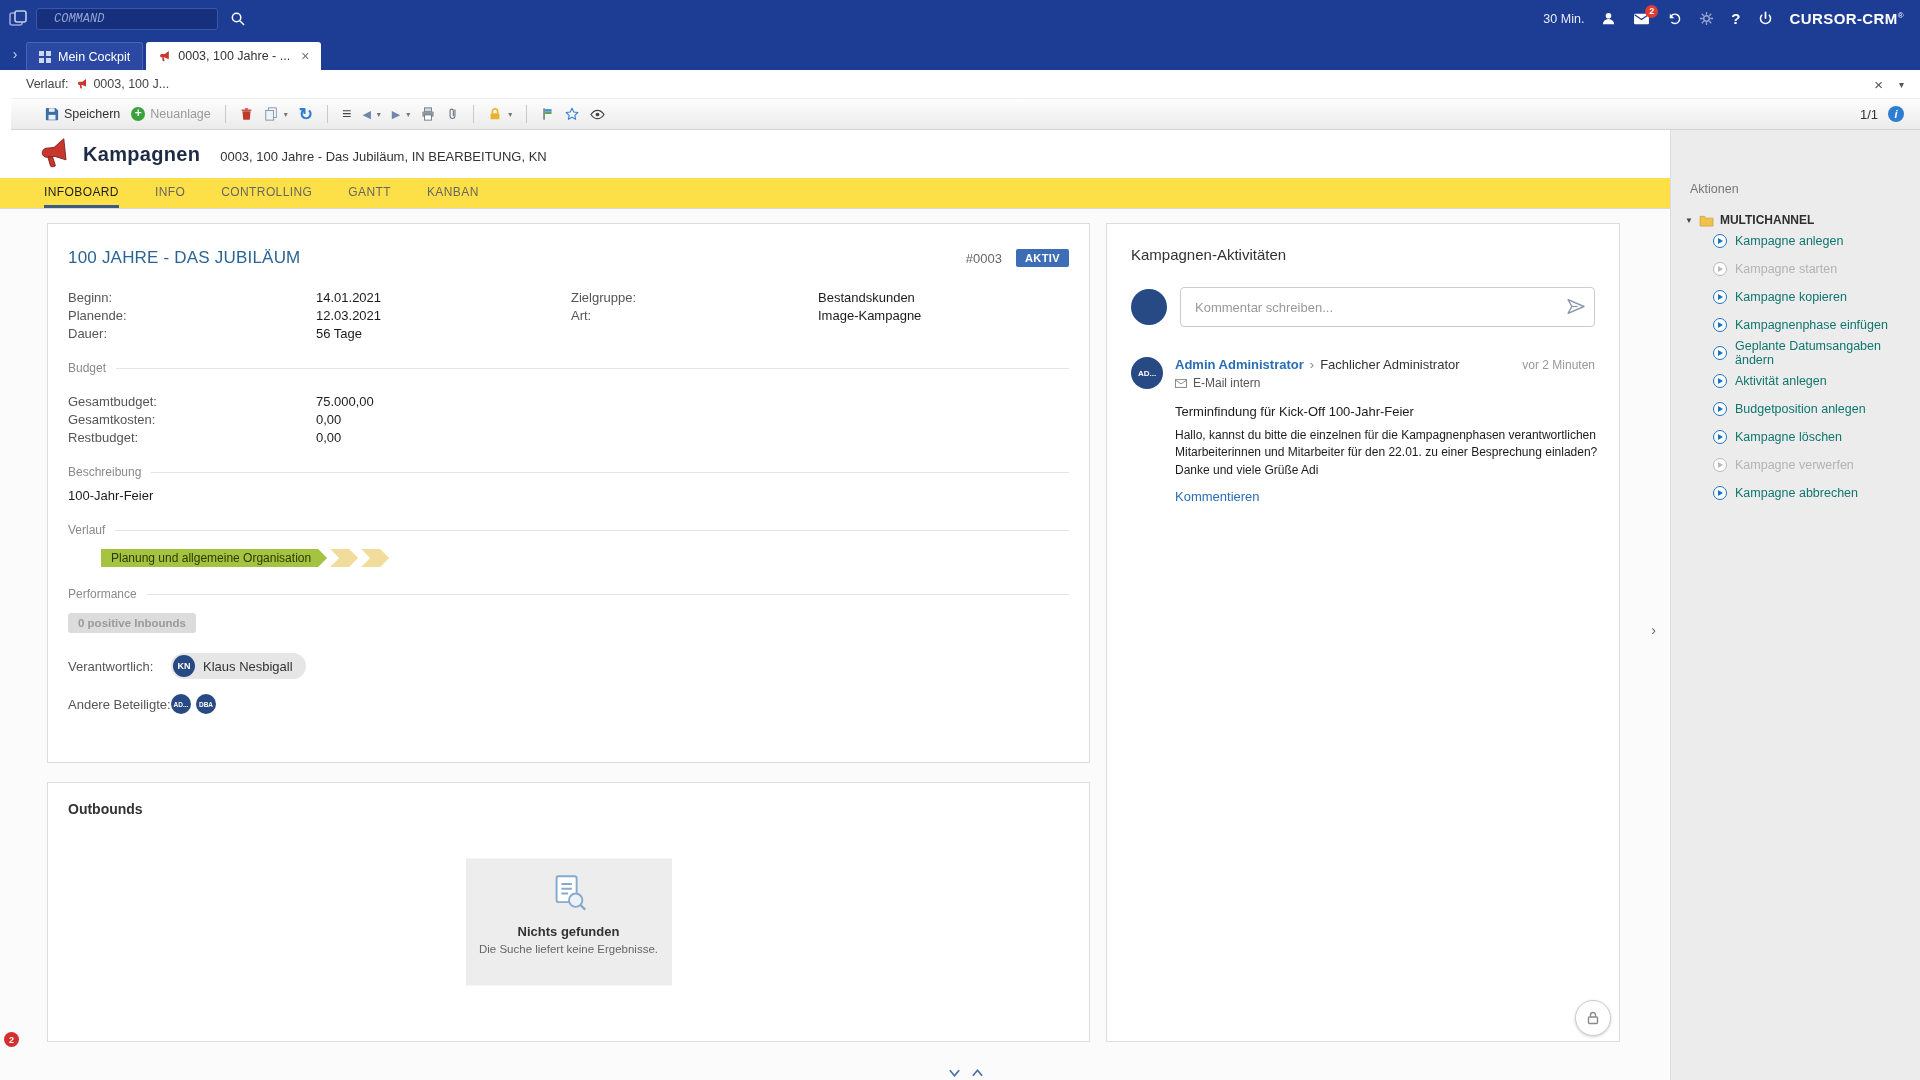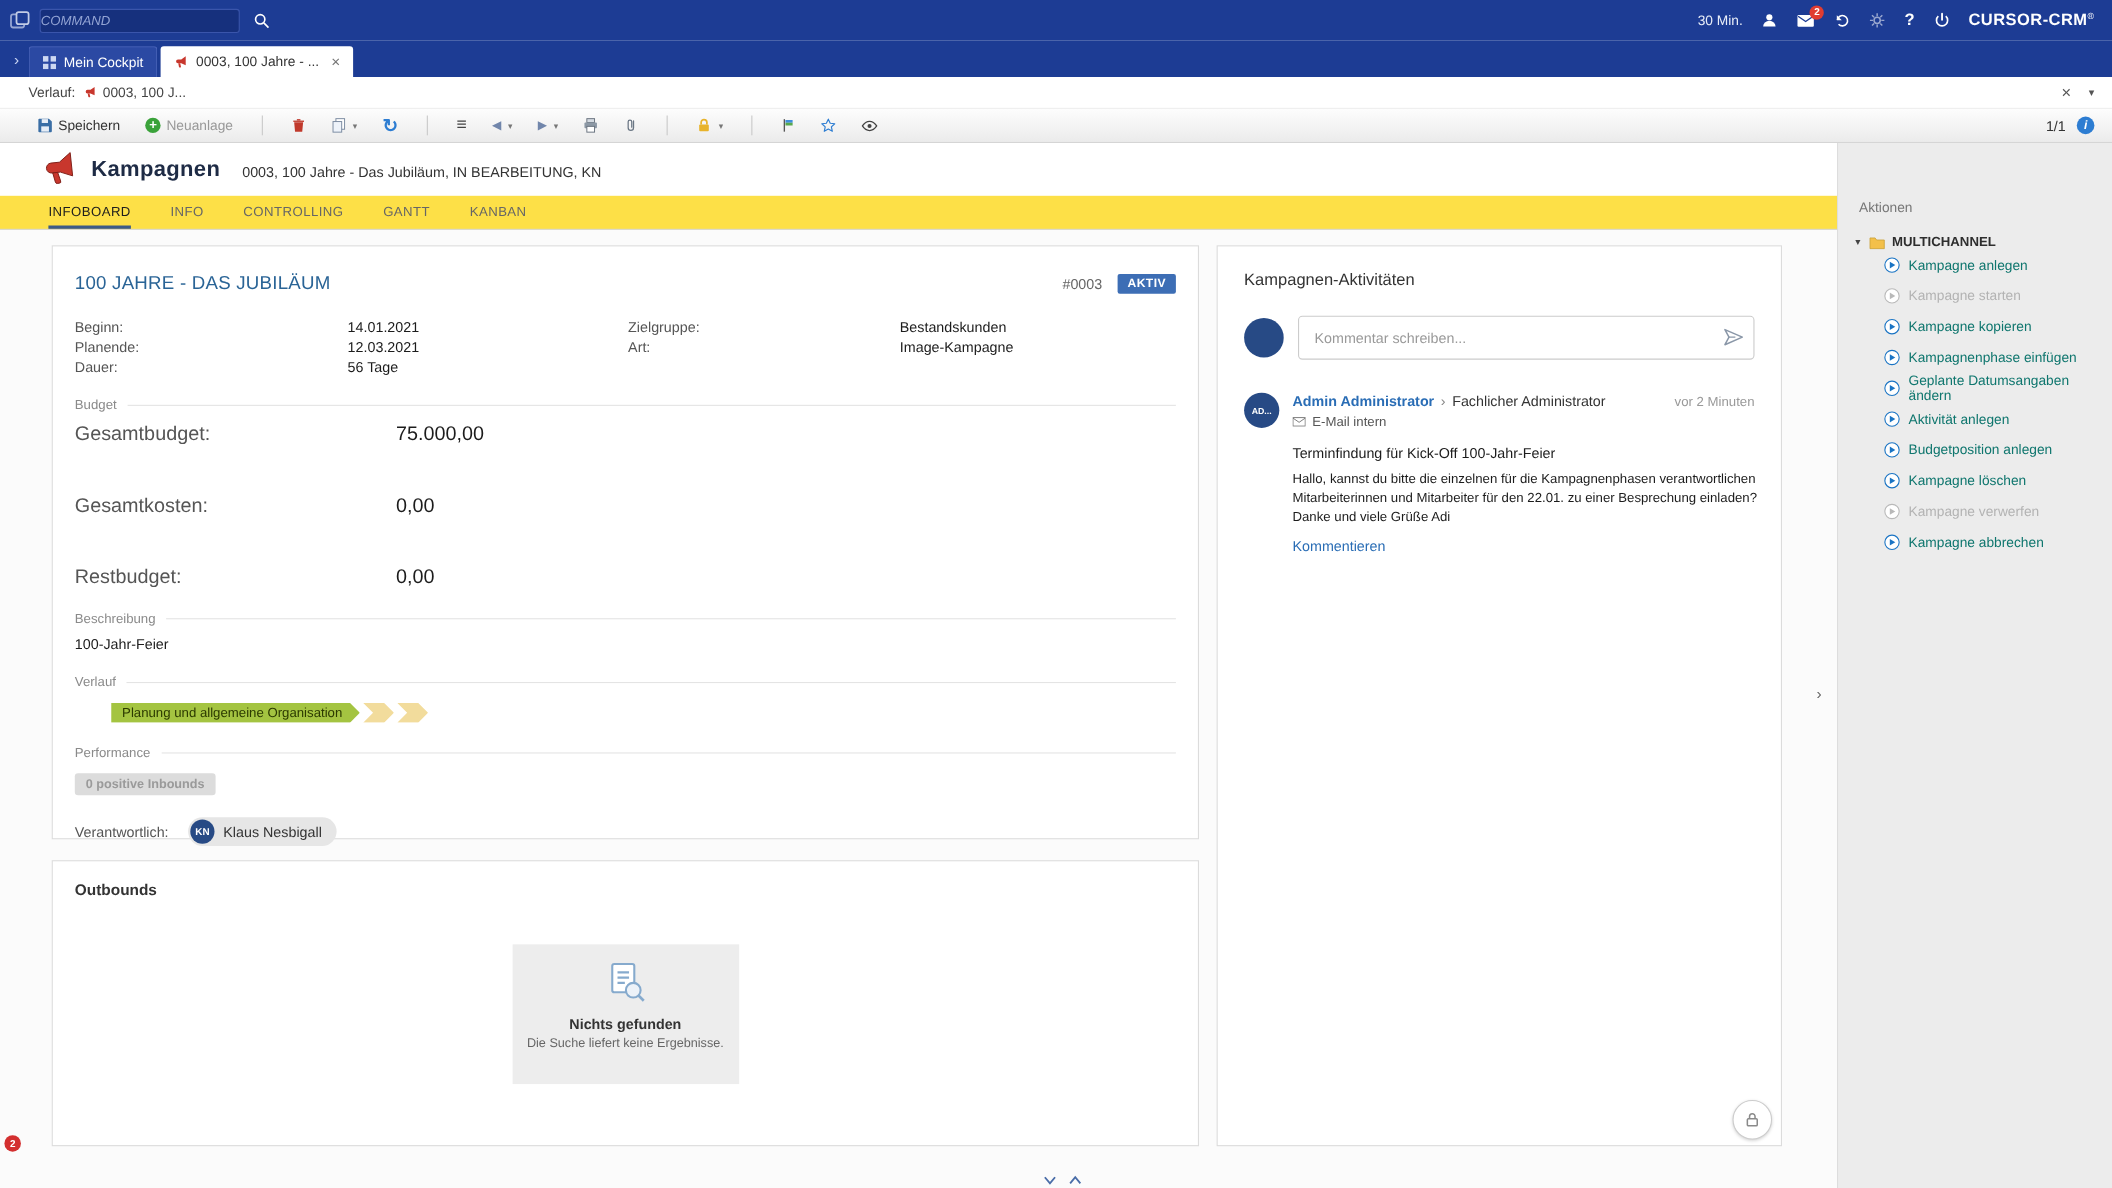--- a/index.html
+++ b/index.html
@@ -3,21 +3,21 @@
 <meta charset="utf-8">
 <style>
   * { margin:0; padding:0; box-sizing:border-box; }
   html,body { width:1920px; height:1080px; }
   body { font-family:"Liberation Sans", sans-serif; font-size:13px; color:#333; background:#fff; overflow:hidden; }
   .app { width:1920px; height:1080px; display:flex; flex-direction:column; position:relative; }
 
   
   .topbar { height:37px; background:#1d3c94; display:flex; align-items:center; padding:0 16px 0 8px; color:#fff; flex:0 0 auto; }
   .app-logo { width:20px; height:20px; margin-right:8px; opacity:.85; }
-  .command-input { width:182px; height:22px; background:#16307d; border:1px solid #3a55ab; border-radius:3px; color:#cdd6ee; font-style:italic; font-size:12px; padding:0 0; font-family:Liberation Sans, sans-serif; outline:none; }
+  .command-input { width:182px; height:22px; background:#16307d; border:1px solid #3a55ab; border-radius:3px; color:#cdd6ee; font-style:italic; font-size:12px; padding:0 17px; font-family:Liberation Mono, monospace; outline:none; }
   .command-input::placeholder { color:#93a4d4; font-style:italic; }
   .icon-btn { background:none; border:none; cursor:pointer; display:inline-flex; align-items:center; justify-content:center; position:relative; color:#fff; font-family:inherit; }
   .topbar .search-btn { margin-left:12px; }
   .topbar-right { margin-left:auto; display:flex; align-items:center; gap:17px; }
   .session-time { font-size:12.5px; color:#e8edf8; }
   .nbadge { position:absolute; top:-7px; right:-8px; background:#e03c31; color:#fff; font-size:9px; min-width:13px; height:13px; border-radius:7px; display:flex; align-items:center; justify-content:center; padding:0 2px; font-weight:bold; }
   .help-btn { font-size:15px; font-weight:bold; }
   .dim { opacity:.55; }
   .brand { font-size:15px; font-weight:bold; letter-spacing:.4px; white-space:nowrap; }
   .brand sup { font-size:8px; font-weight:normal; }
@@ -32,21 +32,21 @@
   .tab-icon-grid { width:12px; height:12px; }
 
   
   .historybar { height:28px; background:#fff; display:flex; align-items:center; padding:0 16px 0 26px; font-size:12.5px; color:#444; flex:0 0 auto; }
   .history-chip { display:flex; align-items:center; gap:5px; margin-left:8px; cursor:pointer; }
   .historybar-right { margin-left:auto; display:flex; align-items:center; gap:16px; color:#555; }
   .hb-close { font-size:15px; color:#555; }
   .hb-caret { font-size:10px; color:#555; }
 
   
-  .toolbar { height:32px; background:linear-gradient(#fdfdfd,#ebebeb); border-top:1px solid #eee; border-bottom:1px solid #d5d5d5; display:flex; align-items:center; padding:0 16px 0 34px; gap:23px; flex:0 0 auto; }
+  .toolbar { height:32px; background:linear-gradient(#fdfdfd,#ebebeb); border-top:1px solid #eee; border-bottom:1px solid #d5d5d5; display:flex; align-items:center; padding:0 16px 0 34px; gap:11px; flex:0 0 auto;margin-left:11px; }
   .tb-btn { display:inline-flex; align-items:center; gap:5px; background:none; border:none; font-size:12.5px; color:#333; cursor:pointer; font-family:inherit; }
   .tb-btn.muted { color:#999; }
   .tb-sep { width:1px; height:18px; background:#c9c9c9; margin:0 3px; }
   .tb-caret { font-size:8px; color:#777; margin-left:1px; }
   .glyph-refresh { font-size:17px; color:#2d7dd2; line-height:1; font-weight:bold; }
   .glyph-menu { font-size:16px; color:#444; line-height:1; }
   .glyph-nav { font-size:11px; color:#7186ab; line-height:1; }
   .plus-circle { width:14px; height:14px; border-radius:50%; background:#3aa23a; color:#fff; font-size:12px; line-height:13px; text-align:center; font-weight:bold; display:inline-block; }
   .toolbar-right { margin-left:auto; display:flex; align-items:center; gap:10px; }
   .pager { font-size:13px; color:#333; }
@@ -75,21 +75,21 @@
   .ib-title { font-size:17px; color:#2a6496; letter-spacing:.2px; font-weight:normal; }
   .ib-head-right { margin-left:auto; display:flex; align-items:center; gap:14px; }
   .ib-number { color:#666; font-size:13px; }
   .status-badge { background:#3d6eb5; color:#fff; font-size:11px; font-weight:bold; padding:3px 9px; border-radius:2px; letter-spacing:.4px; }
   .field-grid { display:grid; grid-template-columns:248px 255px 247px 1fr; margin-top:22px; row-gap:3px; font-size:13px; }
   .flabel { color:#555; }
   .fvalue { color:#1c1c1c; }
   .section { margin-top:20px; }
   .section-title { display:flex; align-items:center; gap:10px; color:#8a8a8a; font-size:12px; }
   .section-title::after { content:""; flex:1; height:1px; background:#e4e4e4; }
-  .kv { display:grid; grid-template-columns:248px 1fr; font-size:18px; row-gap:3px; margin-top:9px;gap:44px; }
+  .kv { display:grid; grid-template-columns:248px 1fr; font-size:13px; row-gap:3px; margin-top:19px; }
   .desc-value { font-size:13px; color:#1c1c1c; margin-top:9px; }
   .phase-row { display:flex; align-items:center; margin-top:12px;margin-left:33px; }
   .phase-main { height:18px; display:flex; align-items:center; background:#a4c441; color:#2c3a00; font-size:12px; padding:0 16px 0 10px; clip-path:polygon(0 0, calc(100% - 9px) 0, 100% 50%, calc(100% - 9px) 100%, 0 100%); }
   .phase-next { width:28px; height:18px; background:#f2dc9c; margin-left:3px; clip-path:polygon(0 0, calc(100% - 9px) 0, 100% 50%, calc(100% - 9px) 100%, 0 100%, 9px 50%); }
   .perf-badge { display:inline-block; background:#dcdcdc; color:#9a9a9a; font-size:11.5px; font-weight:bold; padding:4px 10px; border-radius:3px; margin-top:12px; }
   .part-row { display:grid; grid-template-columns:103px 1fr; align-items:center; margin-top:15px; font-size:13px; }
   .part-label { color:#555; }
   .avatar { background:#274a85; color:#fff; border-radius:50%; display:flex; align-items:center; justify-content:center; font-weight:bold; flex:0 0 auto; }
   .avatar-22 { width:22px; height:22px; font-size:9px; }
   .avatar-20 { width:20px; height:20px; font-size:6.5px; }

